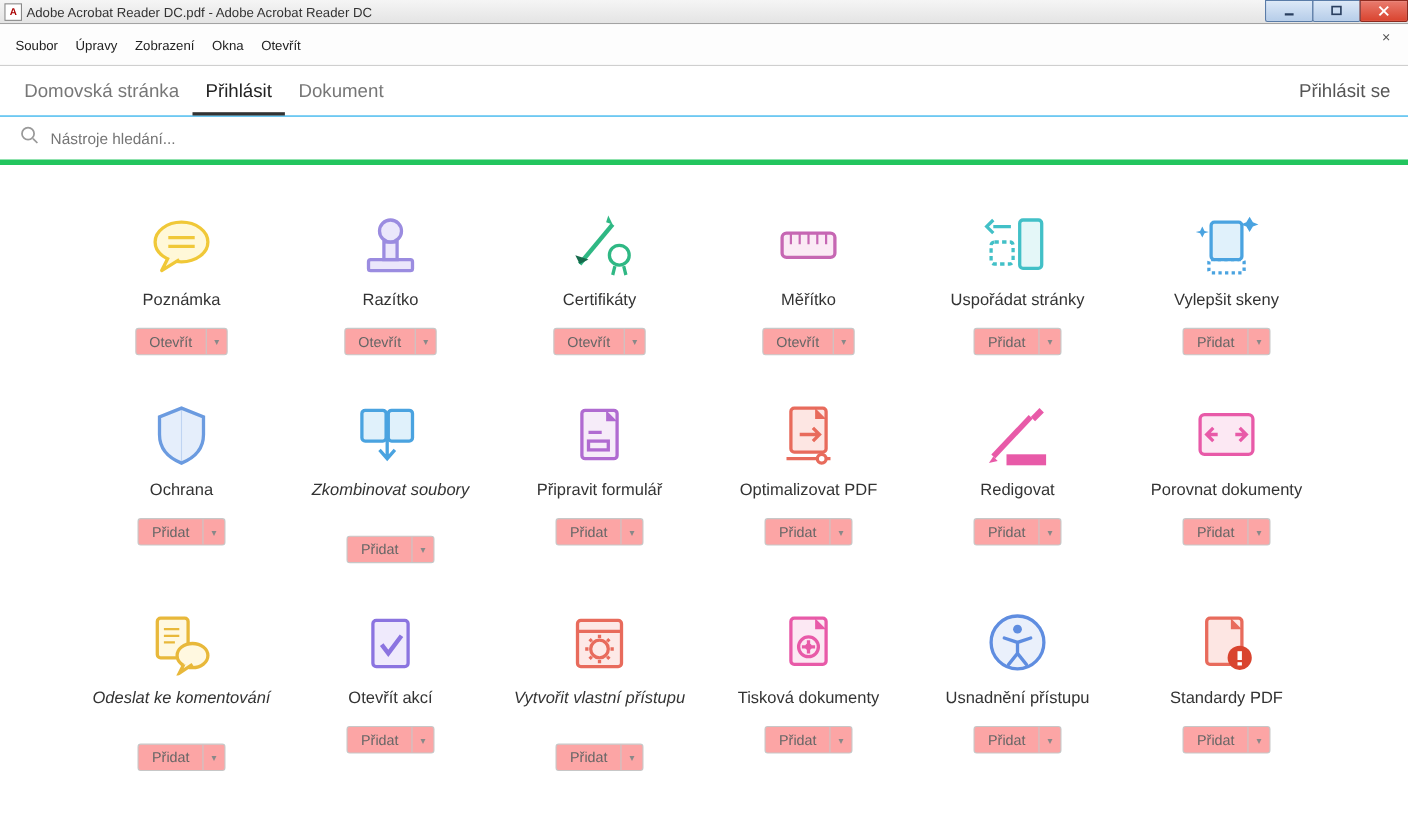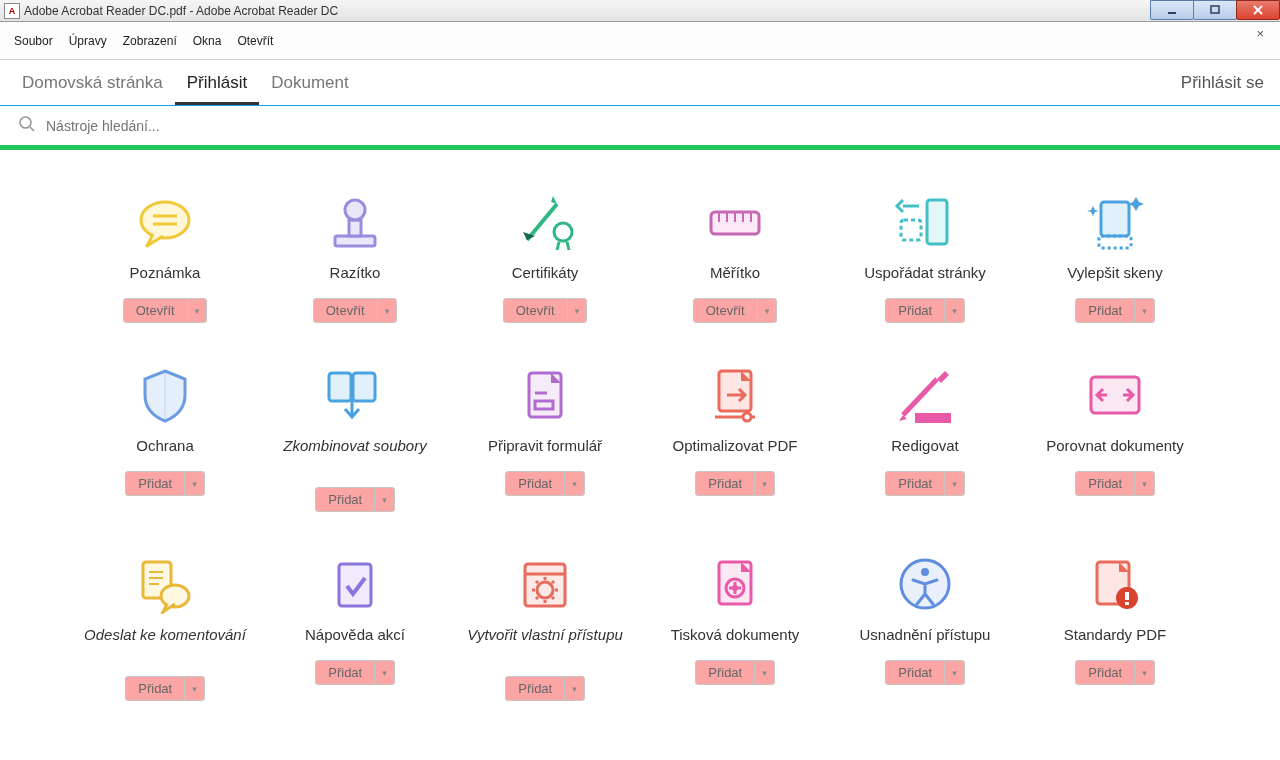--- a/index.html
+++ b/index.html
@@ -259,21 +259,21 @@
             <span class="lbl">Přidat</span>
             <span class="dd"></span>
           </div>
         </div>
         <div class="tool">
           <div class="ticon">
             <svg width="64" height="60" viewBox="0 0 64 60">
               <use href="#i-wizard"></use>
             </svg>
           </div>
-          <div class="tlabel">Nápověda akcí</div>
+          <div class="tlabel">Otevřít akcí</div>
           <div class="tbtn">
             <span class="lbl">Přidat</span>
             <span class="dd"></span>
           </div>
         </div>
         <div class="tool">
           <div class="ticon">
             <svg width="64" height="60" viewBox="0 0 64 60">
               <use href="#i-custom"></use>
             </svg>

